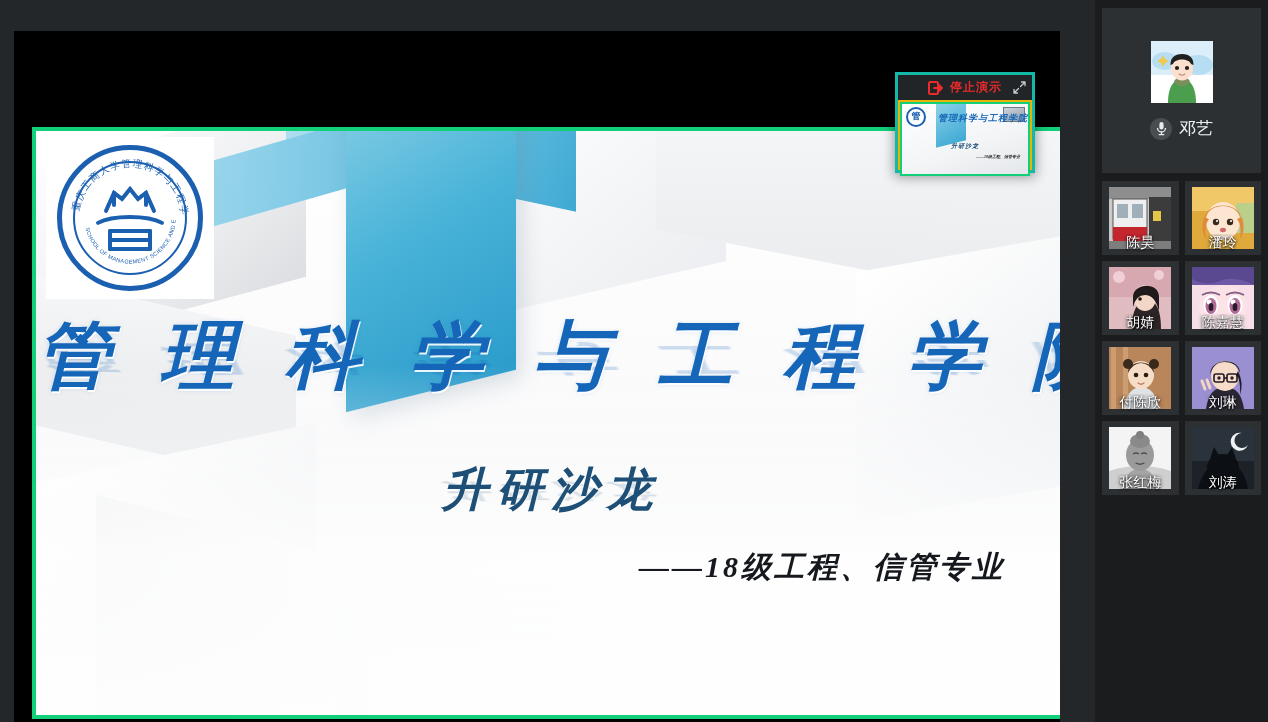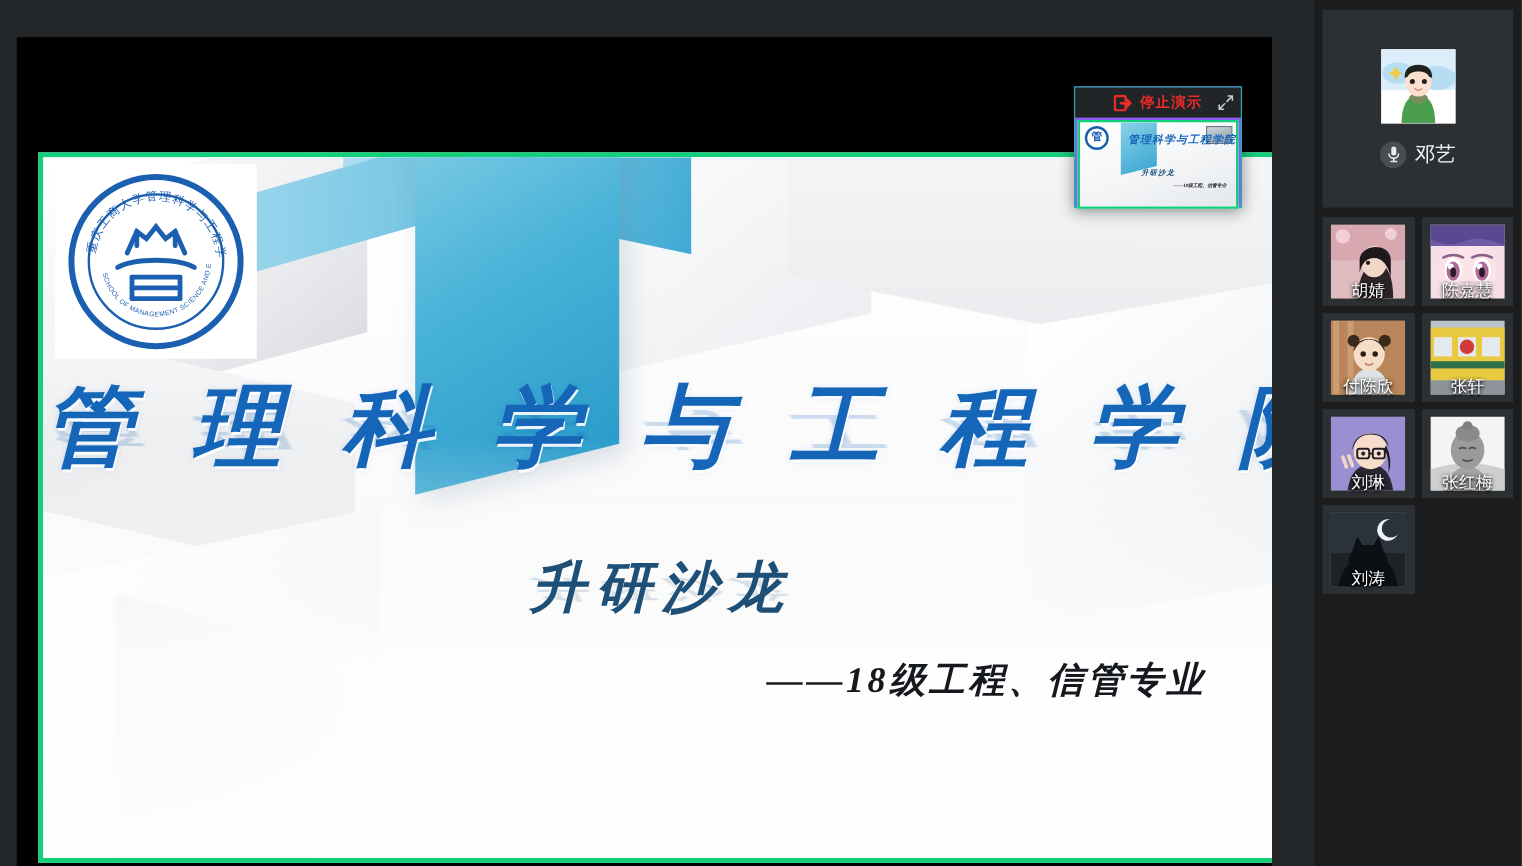--- a/index.html
+++ b/index.html
@@ -193,22 +193,22 @@
     letter-spacing:3px;
     color:#15181c;
     white-space:nowrap;
   }
 
   
   .pip {
     position:absolute;
     left:881px; top:41px;
     width:140px; height:101px;
-    background:#8b5cf6;
-    border:1px solid #14b8a6;
+    background:#eab308;
+    border:3px solid #14b8a6;
     box-shadow:0 3px 12px rgba(0,0,0,.45);
   }
   .pip-bar {
     position:relative;
     height:25px;
     background:#222527;
     display:flex; align-items:center; justify-content:center;
     gap:6px;
   }
   .pip-stop-label {
@@ -449,21 +449,56 @@
             <path d="M1.5 7 a4 4 0 0 0 8 0" fill="none" stroke="#e8eaec" stroke-width="1.3"></path>
             <path d="M5.5 11 V13.6 M3.2 13.6 H7.8" stroke="#e8eaec" stroke-width="1.3" stroke-linecap="round"></path>
           </svg>
         </span>
         <span class="speaker-name">邓艺</span>
       </div>
     </div>
 
     <div class="grid">
 
-
+      <div class="p-tile">
+        <div class="p-thumb">
+          <svg viewBox="0 0 62 62" width="62" height="62">
+            <rect width="62" height="62" fill="#c9c9c9"></rect>
+              <rect y="0" width="62" height="12" fill="#8e8e8e"></rect>
+            <rect x="4" y="12" width="34" height="40" fill="#efefef" stroke="#555"></rect>
+            <rect x="8" y="17" width="11" height="14" fill="#9fb0bb"></rect>
+              <rect x="23" y="17" width="11" height="14" fill="#9fb0bb"></rect>
+            <rect x="4" y="40" width="34" height="14" fill="#c4262e"></rect>
+            <rect x="40" y="10" width="22" height="44" fill="#3c3c3c"></rect>
+            <rect x="44" y="24" width="8" height="10" fill="#e3c84a"></rect>
+            <rect y="54" width="62" height="8" fill="#7d7d7d"></rect>
+          </svg>
+        </div>
+        <div class="p-label">陈昊</div>
+      </div>
+
+      <div class="p-tile">
+        <div class="p-thumb">
+          <svg viewBox="0 0 62 62" width="62" height="62">
+            <rect width="62" height="62" fill="#e0a93b"></rect>
+              <rect x="0" y="0" width="62" height="24" fill="#f0c868"></rect>
+            <rect x="44" y="16" width="18" height="30" fill="#b9cf8a"></rect>
+            <ellipse cx="31" cy="34" rx="17" ry="19" fill="#fce6d2"></ellipse>
+            <path d="M13 32 C13 14 49 14 49 32 C46 22 38 19 31 19 C24 19 16 22 13 32 Z" fill="#e08a3c"></path>
+            <path d="M12 30 q-4 14 2 22 q-2 -14 3 -20 Z" fill="#e08a3c"></path>
+            <path d="M50 30 q4 14 -2 22 q2 -14 -3 -20 Z" fill="#e08a3c"></path>
+            <circle cx="24" cy="35" r="3.2" fill="#3a2a1c"></circle>
+              <circle cx="38" cy="35" r="3.2" fill="#3a2a1c"></circle>
+            <circle cx="25" cy="34" r="1.1" fill="#fff"></circle>
+              <circle cx="39" cy="34" r="1.1" fill="#fff"></circle>
+            <ellipse cx="31" cy="43" rx="3" ry="2.2" fill="#d06a6a"></ellipse>
+          </svg>
+        </div>
+        <div class="p-label">潘玲</div>
+      </div>
 
 
 
 
       <div class="p-tile">
         <div class="p-thumb">
           <svg viewBox="0 0 62 62" width="62" height="62">
             <rect width="62" height="62" fill="#e0bcc0"></rect>
             <path d="M0 0 H62 V30 H0 Z" fill="#d8a8b0"></path>
             <circle cx="10" cy="10" r="6" fill="#f0cfd6"></circle>
@@ -514,35 +549,20 @@
               <circle cx="45" cy="17" r="5" fill="#3a2a1c"></circle>
             <circle cx="27" cy="28" r="2.3" fill="#2b1d14"></circle>
               <circle cx="37" cy="28" r="2.3" fill="#2b1d14"></circle>
             <path d="M29 36 q3 2.5 6 0" stroke="#c07d63" stroke-width="1.3" fill="none" stroke-linecap="round"></path>
           </svg>
         </div>
         <div class="p-label">付陈欣</div>
       </div>
 
 
-      <div class="p-tile">
-        <div class="p-thumb">
-          <svg viewBox="0 0 62 62" width="62" height="62">
-            <rect width="62" height="62" fill="#b9c2c8"></rect>
-            <rect y="6" width="62" height="44" fill="#e8c93f"></rect>
-            <rect x="3" y="14" width="15" height="16" fill="#e4e9ec"></rect>
-            <rect x="23" y="14" width="15" height="16" fill="#e4e9ec"></rect>
-            <rect x="43" y="14" width="15" height="16" fill="#e4e9ec"></rect>
-            <circle cx="30.5" cy="22" r="6" fill="#cf3b3b"></circle>
-            <rect y="34" width="62" height="6" fill="#2f6f46"></rect>
-            <rect y="50" width="62" height="12" fill="#8d9399"></rect>
-          </svg>
-        </div>
-        <div class="p-label">张轩</div>
-      </div>
 
       <div class="p-tile">
         <div class="p-thumb">
           <svg viewBox="0 0 62 62" width="62" height="62">
             <rect width="62" height="62" fill="#9a8fd0"></rect>
             <path d="M14 62 q3 -22 19 -22 q16 0 19 22 Z" fill="#2b2633"></path>
             <ellipse cx="33" cy="29" rx="14" ry="15" fill="#f7ddc9"></ellipse>
             <path d="M18 28 C18 10 48 10 48 26 q-3 -11 -15 -11 q-12 0 -15 13 Z" fill="#1f1b26"></path>
             <path d="M46 24 q6 12 2 24 q1 -16 -4 -20 Z" fill="#1f1b26"></path>
             <rect x="22" y="27" width="10" height="8" rx="2" fill="none" stroke="#1f1b26" stroke-width="1.6"></rect>

